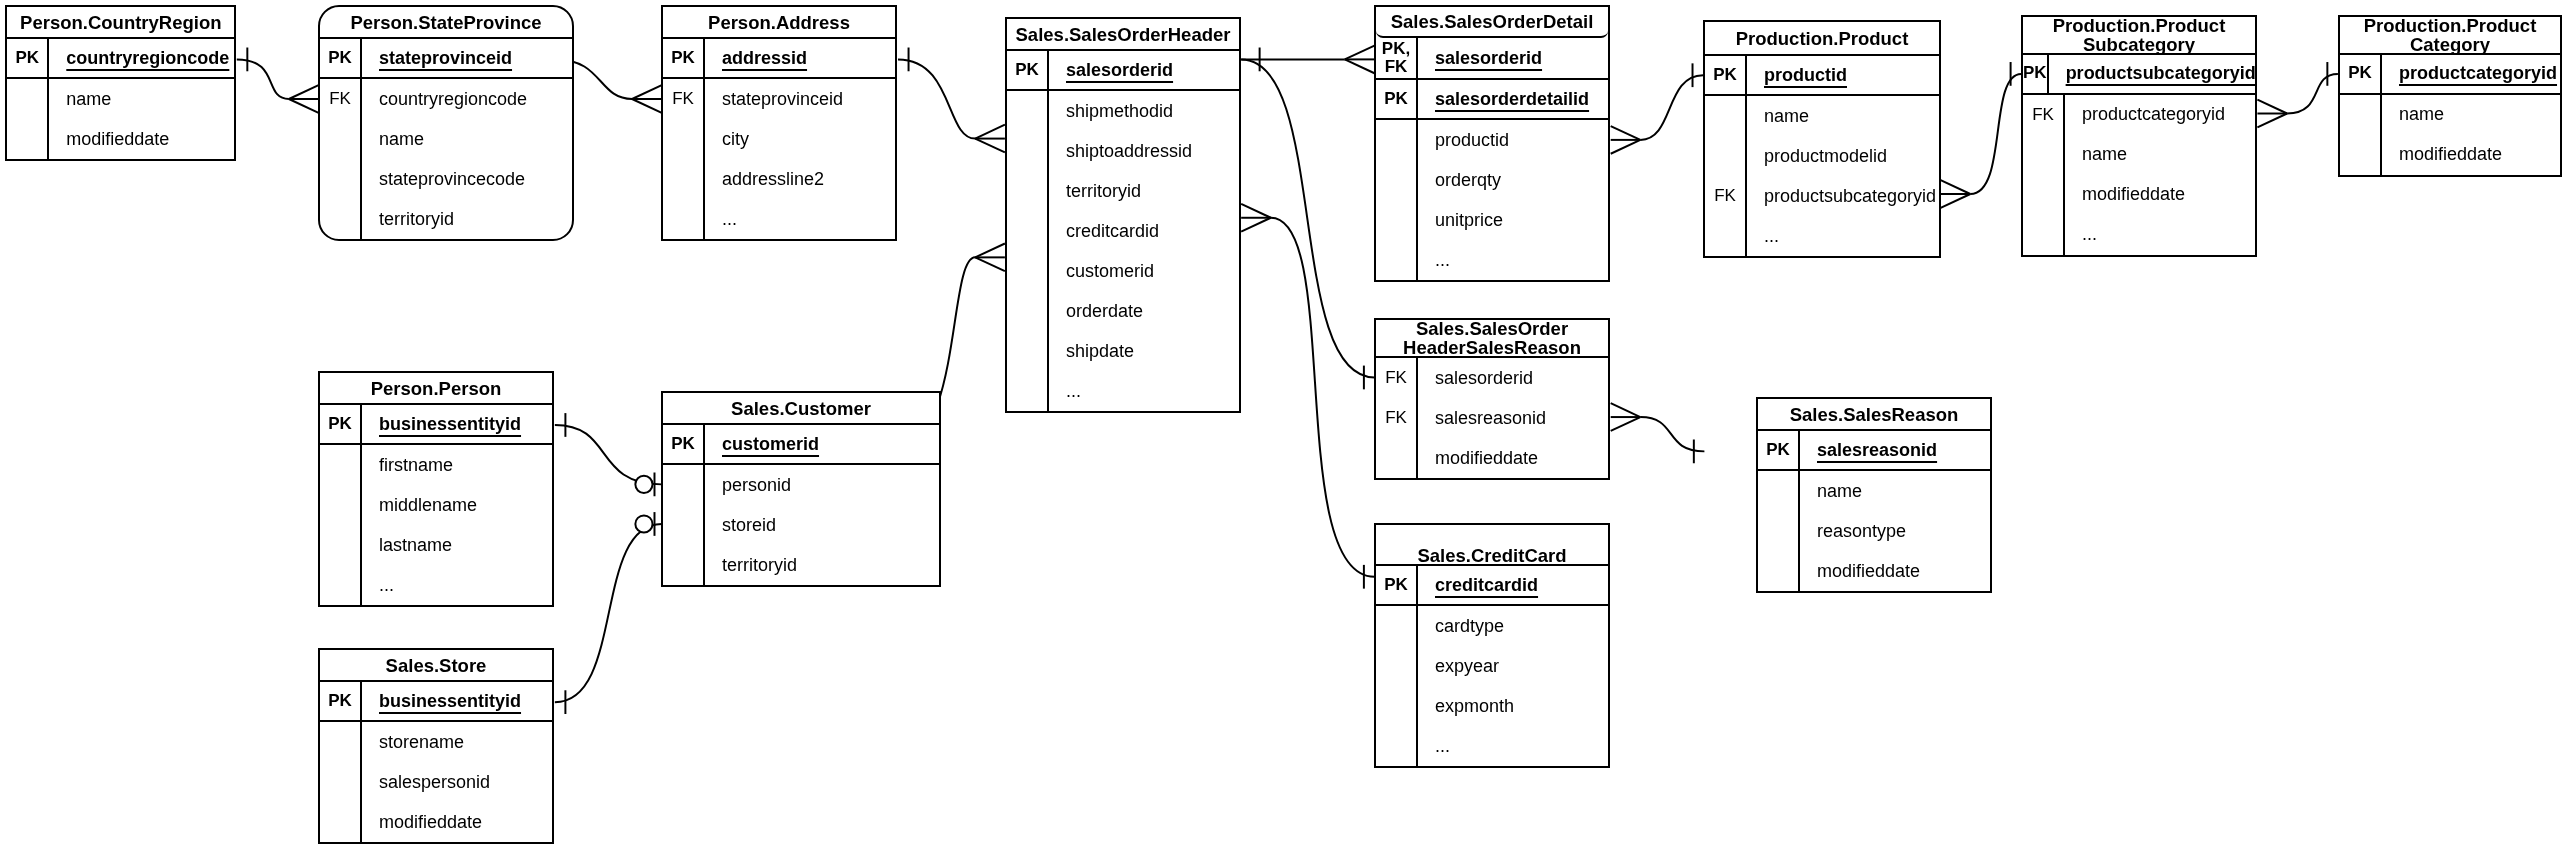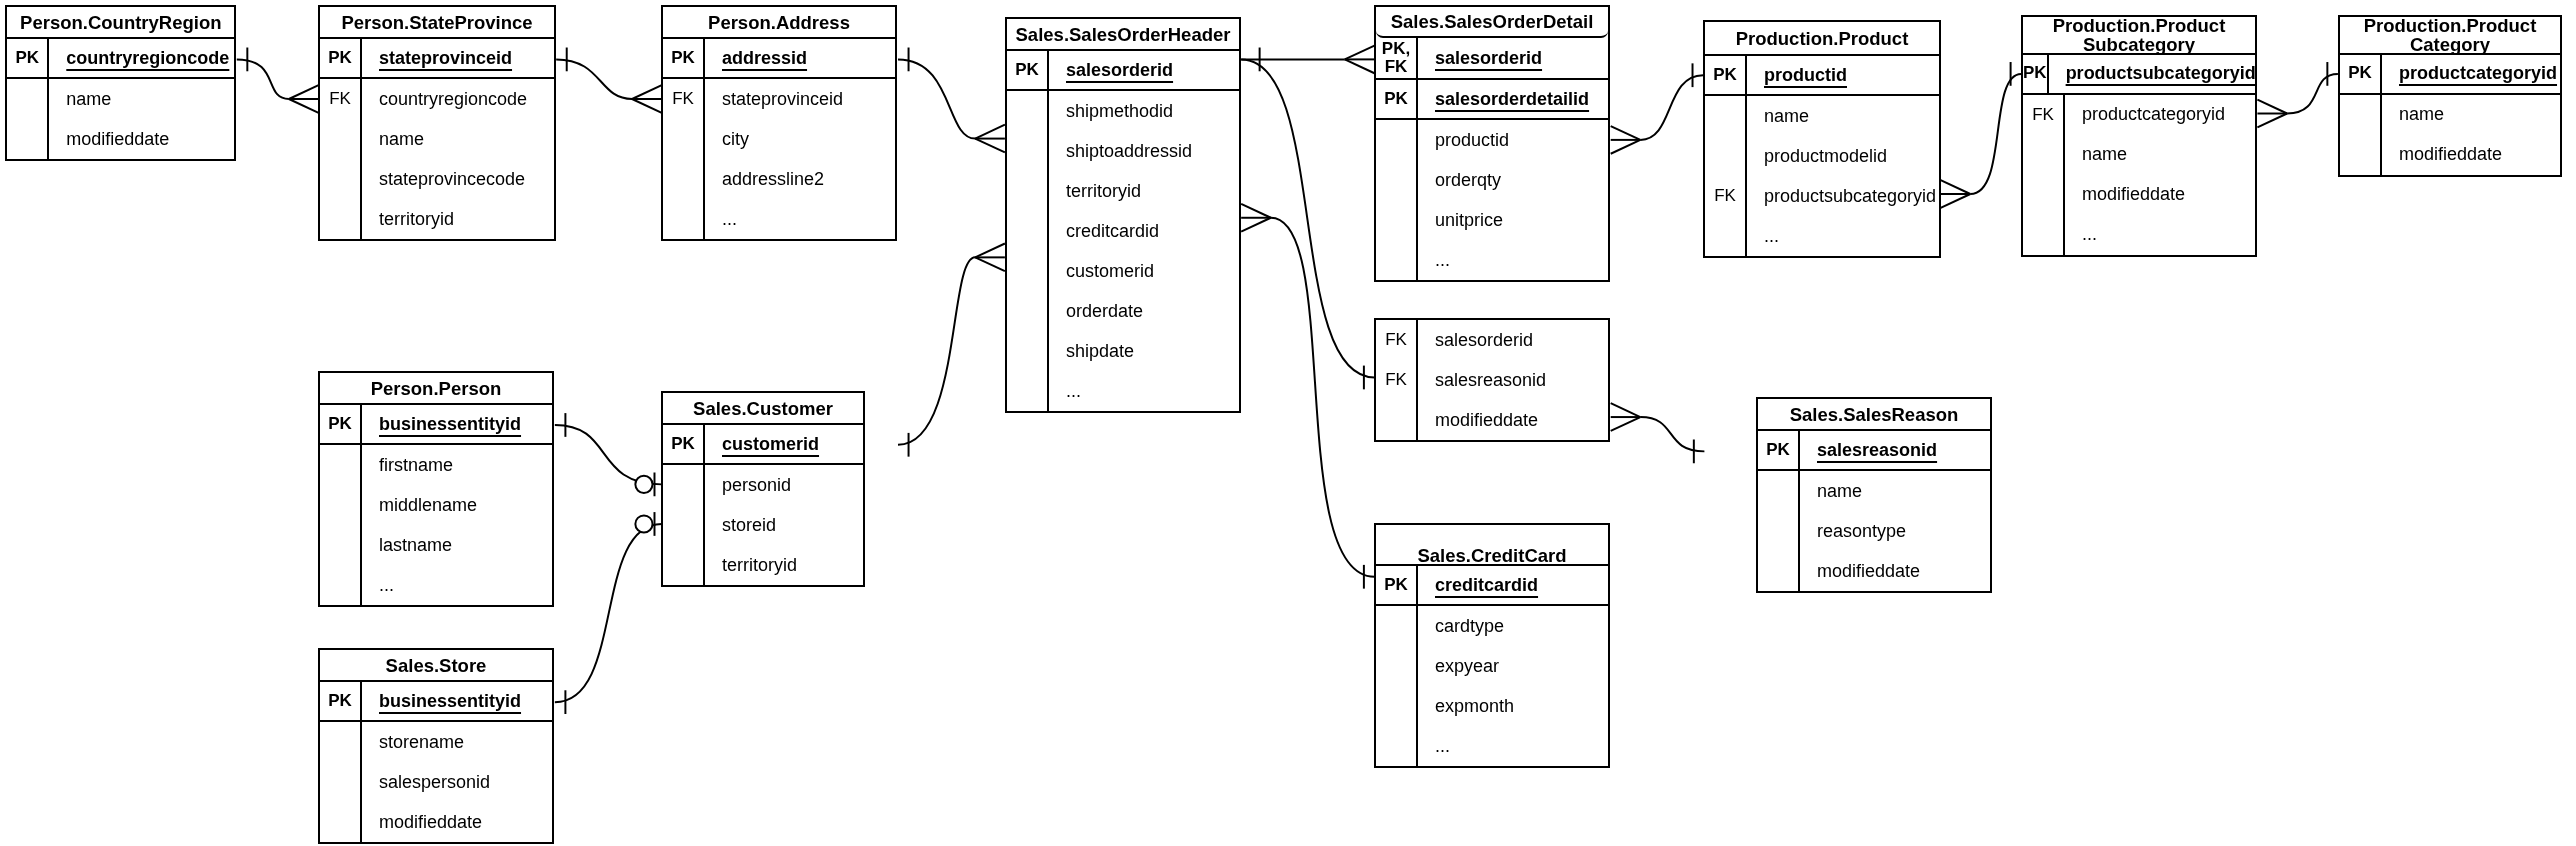--- a/index.html
+++ b/index.html
@@ -122,21 +122,21 @@
         <div class="bcol-tags">
           <div class="btag"></div>
           <div class="btag"></div>
         </div>
         <div class="bcol-fields">
           <div class="brow">name</div>
           <div class="brow">modifieddate</div>
         </div>
       </div>
     </div>
-    <div class="entity" style="left: 318px; top: 5.3px; width: 238px;">
+    <div class="entity" style="left: 318px; top: 5.3px; width: 256px; border-radius: 21px;">
       <div class="etitle" style="height: 32px;">Person.StateProvince</div>
       <div class="krow" style="height: 40px;">
         <div class="cell-tag">PK</div>
         <div class="cell-field pk-field">stateprovinceid</div>
       </div>
       <div class="ebody">
         <div class="bcol-tags">
           <div class="btag">FK</div>
           <div class="btag"></div>
           <div class="btag"></div>
@@ -301,21 +301,21 @@
           <div class="btag"></div>
         </div>
         <div class="bcol-fields">
           <div class="brow">firstname</div>
           <div class="brow">middlename</div>
           <div class="brow">lastname</div>
           <div class="brow">...</div>
         </div>
       </div>
     </div>
-    <div class="entity" style="left: 661px; top: 391px; width: 204px;">
+    <div class="entity" style="left: 661px; top: 391px; width: 280px;">
       <div class="etitle" style="height: 32px;">Sales.Customer</div>
       <div class="krow" style="height: 40px;">
         <div class="cell-tag">PK</div>
         <div class="cell-field pk-field">customerid</div>
       </div>
       <div class="ebody">
         <div class="bcol-tags">
           <div class="btag"></div>
           <div class="btag"></div>
           <div class="btag"></div>
@@ -340,20 +340,22 @@
           <div class="btag"></div>
         </div>
         <div class="bcol-fields">
           <div class="brow">storename</div>
           <div class="brow">salespersonid</div>
           <div class="brow">modifieddate</div>
         </div>
       </div>
     </div>
     <div class="entity" style="left: 1374px; top: 318px; width: 236px;">
+      <div class="etitle" style="height: 38px;">Sales.SalesOrder
+HeaderSalesReason</div>
       <div class="ebody">
         <div class="bcol-tags">
           <div class="btag">FK</div>
           <div class="btag">FK</div>
           <div class="btag"></div>
         </div>
         <div class="bcol-fields">
           <div class="brow">salesorderid</div>
           <div class="brow">salesreasonid</div>
           <div class="brow">modifieddate</div>

